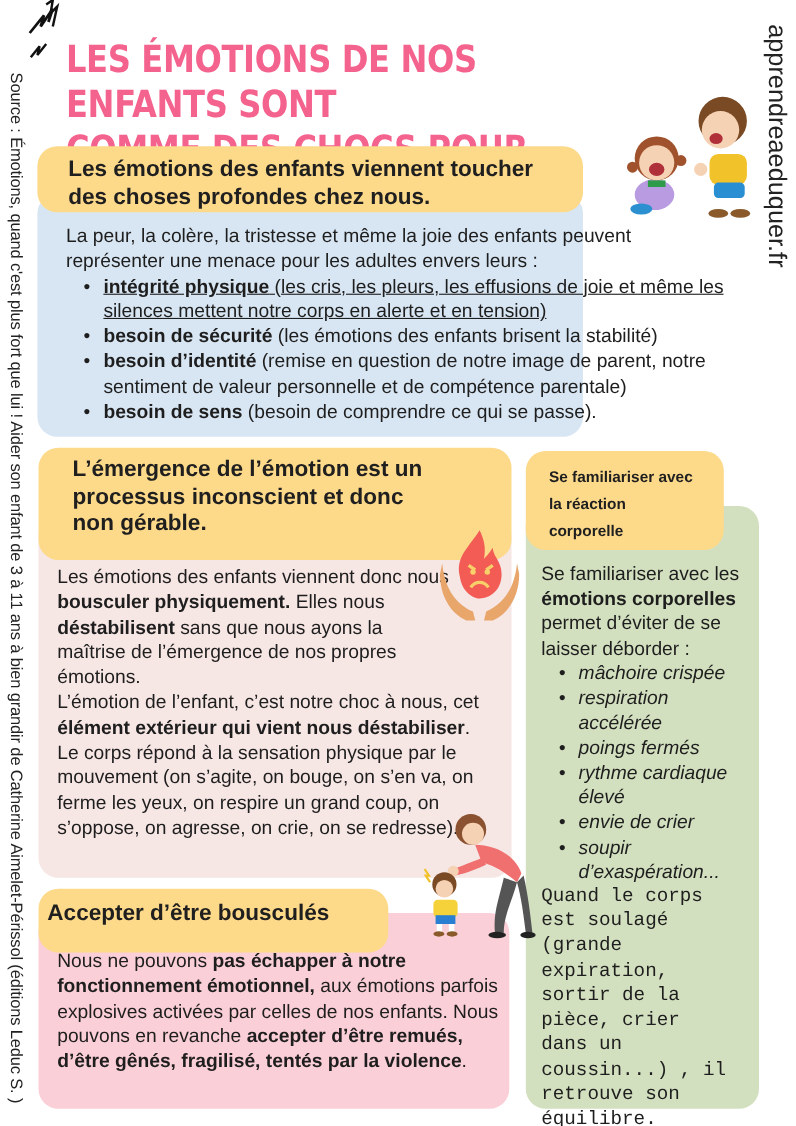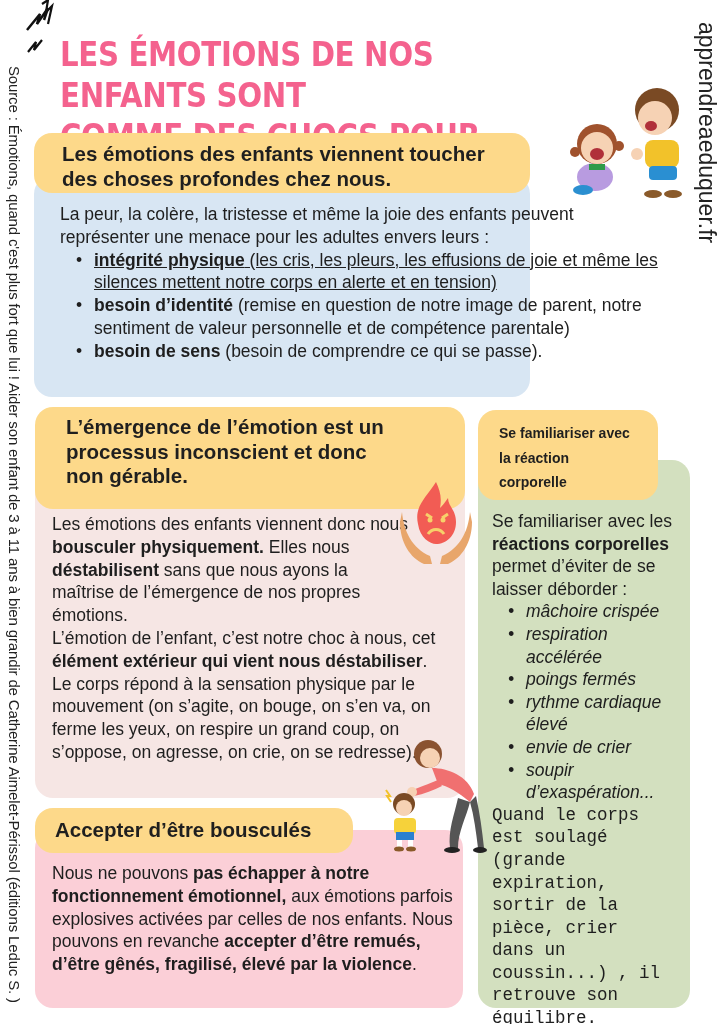--- a/index.html
+++ b/index.html
@@ -44,21 +44,21 @@
   
   .b3-body { left: 478px; top: 460px; width: 212px; height: 548px; background: #d3e0bf; }
   .b3-hdr { left: 478px; top: 410px; width: 180px; height: 90px; padding: 11px 0 0 21px; font-size: 14px; line-height: 24.5px; }
   .b3-text { position: absolute; left: 492px; top: 510px; width: 200px; font-size: 17.5px; line-height: 22.6px; }
   .b3-text ul { list-style: none; margin-left: 16px; }
   .b3-text li { position: relative; padding-left: 18px; }
   .b3-text li::before { content: "\2022"; position: absolute; left: 0; top: 0; }
 
   
   .b4-body { left: 35px; top: 830px; width: 428px; height: 178px; background: #fbcfd7; }
-  .b4-hdr { left: 35px; top: 808px; width: 318px; height: 45px; padding: 9px 0 0 20px; font-size: 20.5px; line-height: 25px; }
+  .b4-hdr { left: 35px; top: 808px; width: 318px; height: 58px; padding: 9px 0 0 8px; font-size: 20.5px; line-height: 25px; }
   .b4-text { position: absolute; left: 52px; top: 862px; width: 410px; font-size: 17.5px; line-height: 22.8px; }
 
   b { font-weight: bold; }
 
   .illu { position: absolute; }
 </style>
 </head>
 <body>
 
 <div class="side-source">Source : Émotions, quand c'est plus fort que lui ! Aider son enfant de 3 à 11 ans à bien grandir de Catherine Aimelet-Périssol (éditions Leduc S. )</div>
@@ -74,20 +74,21 @@
   <div>Les émotions de nos enfants sont</div>
   <div>comme des chocs pour nous.</div>
 </div>
 
 <div class="box b1-body"></div>
 <div class="hdr b1-hdr" style="width:496px; padding-right:40px;">Les émotions des enfants viennent toucher des choses profondes chez nous.</div>
 <div class="b1-text">
   <div style="width:580px;">La peur, la colère, la tristesse et même la joie des enfants peuvent représenter une menace pour les adultes envers leurs :</div>
   <ul>
     <li style="width:590px;text-decoration:underline;"><b>intégrité physique</b><span> (les cris, les pleurs, les effusions de joie et même les silences mettent notre corps en alerte et en tension)</span></li>
+    <li><b>besoin de sécurité</b><span> (les émotions des enfants brisent la stabilité)</span></li>
     <li style="width:600px;"><b>besoin d’identité</b><span> (remise en question de notre image de parent, notre sentiment de valeur personnelle et de compétence parentale)</span></li>
     <li><b>besoin de sens</b><span> (besoin de comprendre ce qui se passe).</span></li>
   </ul>
 </div>
 
 <div class="box" style="left:34px; top:193px; width:656px; height:204px; background:#d8e6f3; z-index:-1;"></div>
 
 <svg class="illu" style="left:565px; top:82px; width:130px; height:120px;" viewBox="0 0 130 120">
 
   <ellipse cx="30" cy="95" rx="18" ry="14" fill="#b89be0"></ellipse>
@@ -129,37 +130,37 @@
   <circle cx="47" cy="42" r="2.5" fill="#f7d06a"></circle>
   <path d="M32 56 C36 50 44 50 48 56" stroke="#f7d06a" stroke-width="3" fill="none"></path>
   <path d="M6 34 C8 54 16 70 34 78 L36 86 L28 86 C14 80 4 64 4 44 Z" fill="#e8a66b"></path>
   <path d="M74 34 C72 54 64 70 46 78 L44 86 L52 86 C66 80 76 64 76 44 Z" fill="#e8a66b"></path>
 </svg>
 
 <div class="box b3-body"></div>
 <div class="hdr b3-hdr" style="padding-right:20px;">Se familiariser avec la réaction corporelle</div>
 <div class="b3-text">
   <div style="width:185px;">
-    <span>Se familiariser avec les </span><b>réactions corporelles</b><span> permet d’éviter de se laisser déborder :</span>
+    <span>Se familiariser avec les </span><b>émotions corporelles</b><span> permet d’éviter de se laisser déborder :</span>
   </div>
   <ul style="width:195px;font-style:italic;">
     <li>mâchoire crispée</li>
     <li style="width:110px;">respiration accélérée</li>
     <li>poings fermés</li>
     <li style="width:178px;">rythme cardiaque élevé</li>
     <li>envie de crier</li>
     <li style="width:176px;">soupir d’exaspération...</li>
   </ul>
   <div style="width:170px;font-family:Liberation Mono, monospace;">Quand le corps est soulagé (grande expiration, sortir de la pièce, crier dans un coussin...) , il retrouve son équilibre.</div>
 </div>
 
 <div class="box b4-body"></div>
 <div class="hdr b4-hdr">Accepter d’être bousculés</div>
 <div class="b4-text">
-  <span>Nous ne pouvons </span><b>pas échapper à notre fonctionnement émotionnel,</b><span> aux émotions parfois explosives activées par celles de nos enfants. Nous pouvons en revanche </span><b>accepter d’être remués, d’être gênés, fragilisé, élevé par la violence</b><span>.</span>
+  <span>Nous ne pouvons </span><b>pas échapper à notre fonctionnement émotionnel,</b><span> aux émotions parfois explosives activées par celles de nos enfants. Nous pouvons en revanche </span><b>accepter d’être remués, d’être gênés, fragilisé, tentés par la violence</b><span>.</span>
 </div>
 
 <svg class="illu" style="left:378px; top:732px; width:110px; height:122px;" viewBox="0 0 110 122">
 
   <circle cx="50" cy="22" r="14" fill="#8a5230"></circle>
   <circle cx="52" cy="26" r="10" fill="#f6d2b4"></circle>
   <path d="M54 36 C70 36 90 44 96 62 L92 70 C80 60 70 54 60 52 Z" fill="#f07070"></path>
   <path d="M60 48 C50 52 40 56 34 58 L36 64 C46 62 56 58 64 54 Z" fill="#f07070"></path>
   <circle cx="34" cy="60" r="5" fill="#f6d2b4"></circle>
   <path d="M80 66 C76 84 70 98 72 116 L80 116 C80 100 88 86 92 70 Z" fill="#555"></path>

